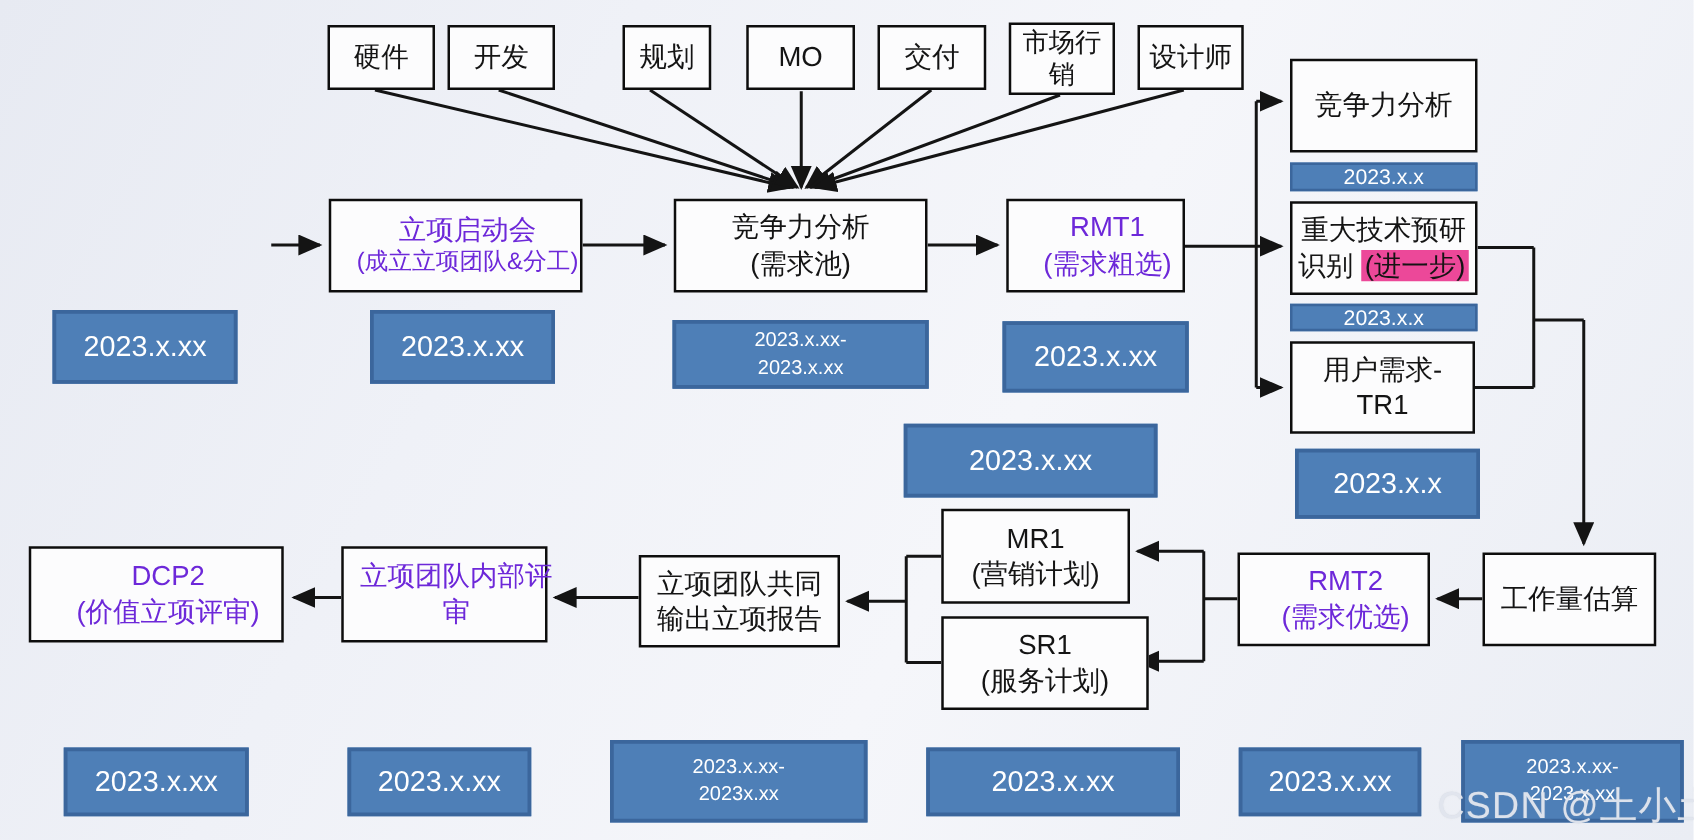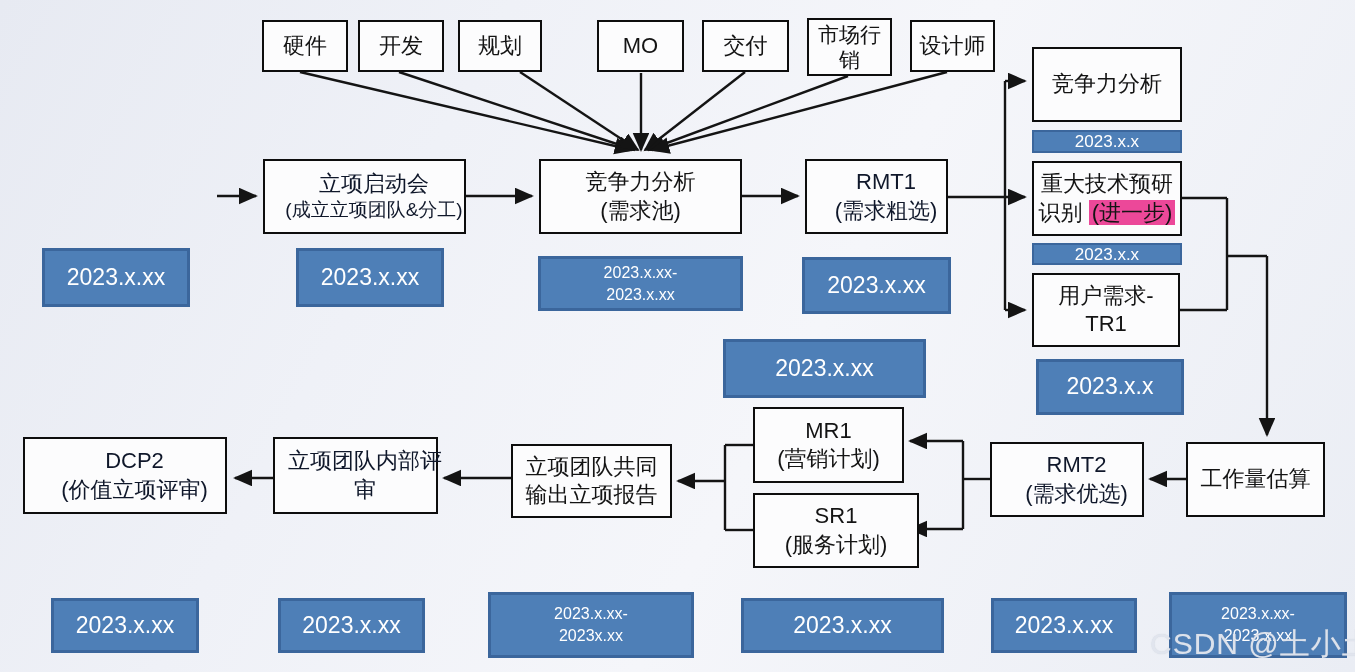--- a/index.html
+++ b/index.html
@@ -8,21 +8,21 @@
     font-family:"Liberation Sans","DejaVu Sans",sans-serif;
     background:linear-gradient(118deg,#e7eaf2 0%,#eff1f7 30%,#f5f6fa 58%,#eaedf4 100%);
   }
   .node{
     position:absolute;box-sizing:border-box;background:#fcfcfd;
     border:2.5px solid #0d0d0d;display:flex;flex-direction:column;
     align-items:center;justify-content:center;text-align:center;
     font-size:22px;line-height:1.28;color:#141414;white-space:nowrap;
   }
   .node .l{display:block;}
-  .node.red{color:#0f172a;padding-left:19px;}
+  .node.red{color:#6d28d9;padding-left:19px;}
   .node .sub{font-size:19px;}
   .topbox{font-size:22px;}
   .wrapbox{white-space:normal;line-height:1.2;}
   .date{
     position:absolute;box-sizing:border-box;background:#4e7fb7;border:3px solid #3b669c;
     color:#ffffff;display:flex;flex-direction:column;align-items:center;justify-content:center;
     text-align:center;font-size:23px;line-height:1.3;white-space:nowrap;
   }
   .date.twoline{font-size:16px;line-height:1.35;}
   .date.small{border-width:2px;font-size:17px;line-height:1;}
@@ -83,21 +83,21 @@
       <line x1="273" y1="478" x2="235" y2="478" marker-end="url(#ah)"></line>
     </g>
   </svg>
 
   <div class="node topbox" style="left:262px;top:20px;width:86px;height:52px">
       <span class="l">硬件</span>
     </div>
   <div class="node topbox" style="left:358px;top:20px;width:86px;height:52px">
       <span class="l">开发</span>
     </div>
-  <div class="node topbox" style="left:458px;top:20px;width:84px;height:52px">
+  <div class="node topbox" style="left:498px;top:20px;width:71px;height:52px">
       <span class="l">规划</span>
     </div>
   <div class="node topbox" style="left:597px;top:20px;width:87px;height:52px">
       <span class="l">MO</span>
     </div>
   <div class="node topbox" style="left:702px;top:20px;width:87px;height:52px">
       <span class="l">交付</span>
     </div>
   <div class="node topbox wrapbox" style="left:807px;top:18px;width:85px;height:58px;font-size:21px">
       <span>市场行销</span>

